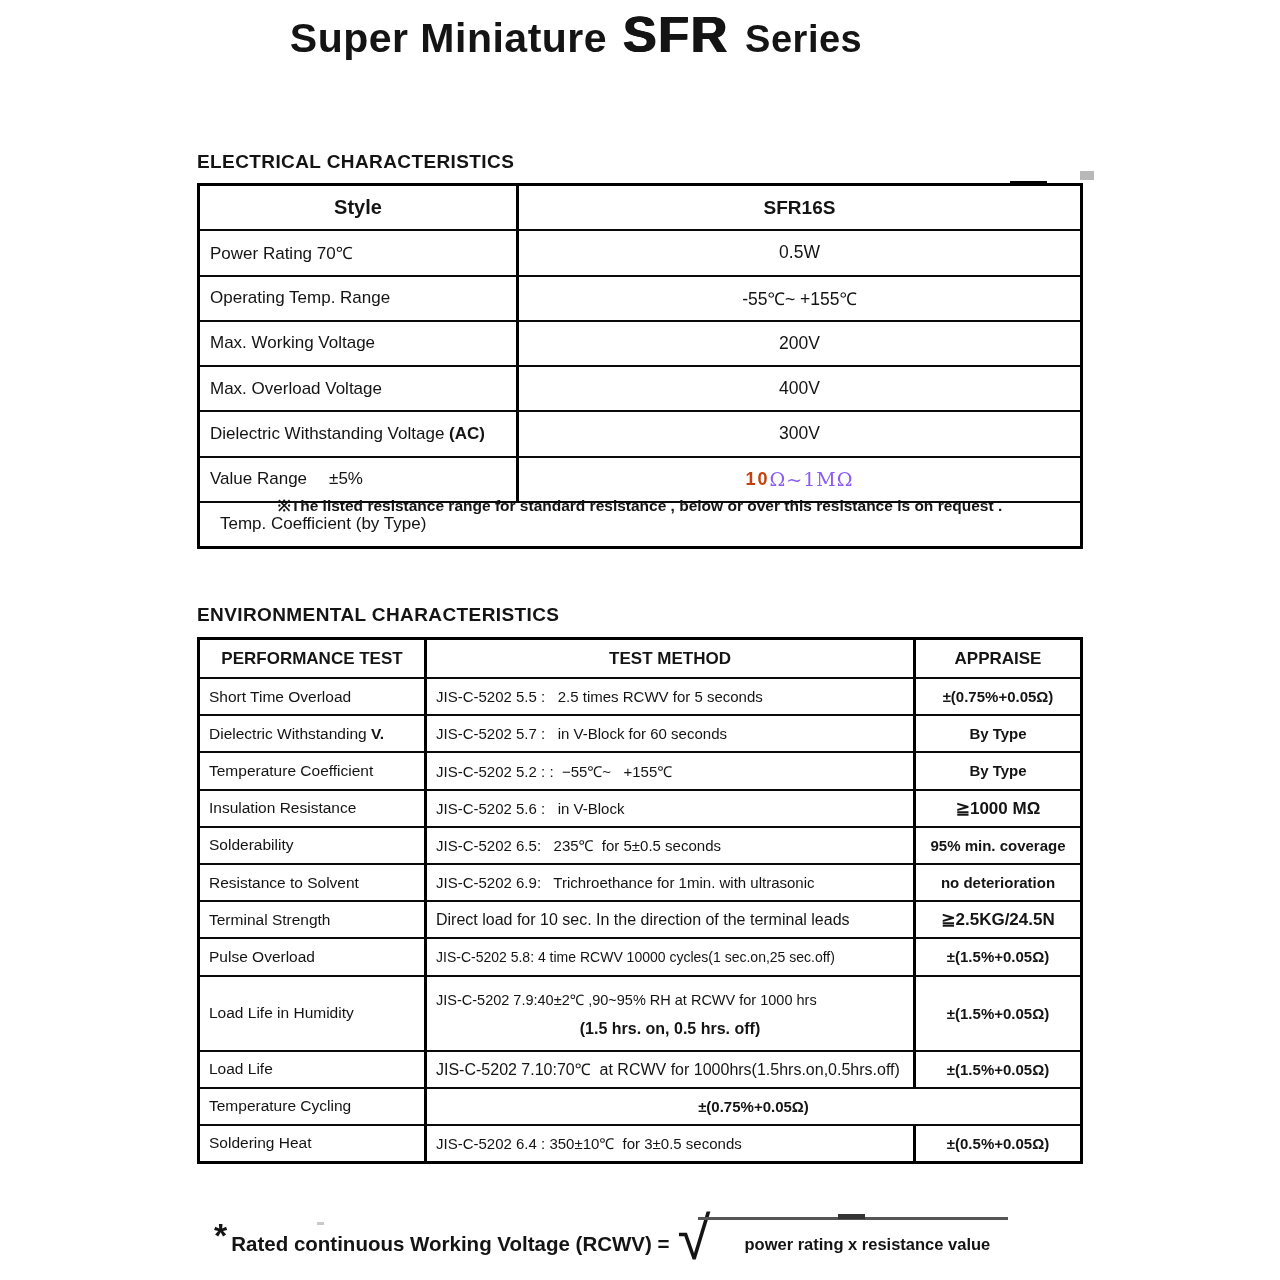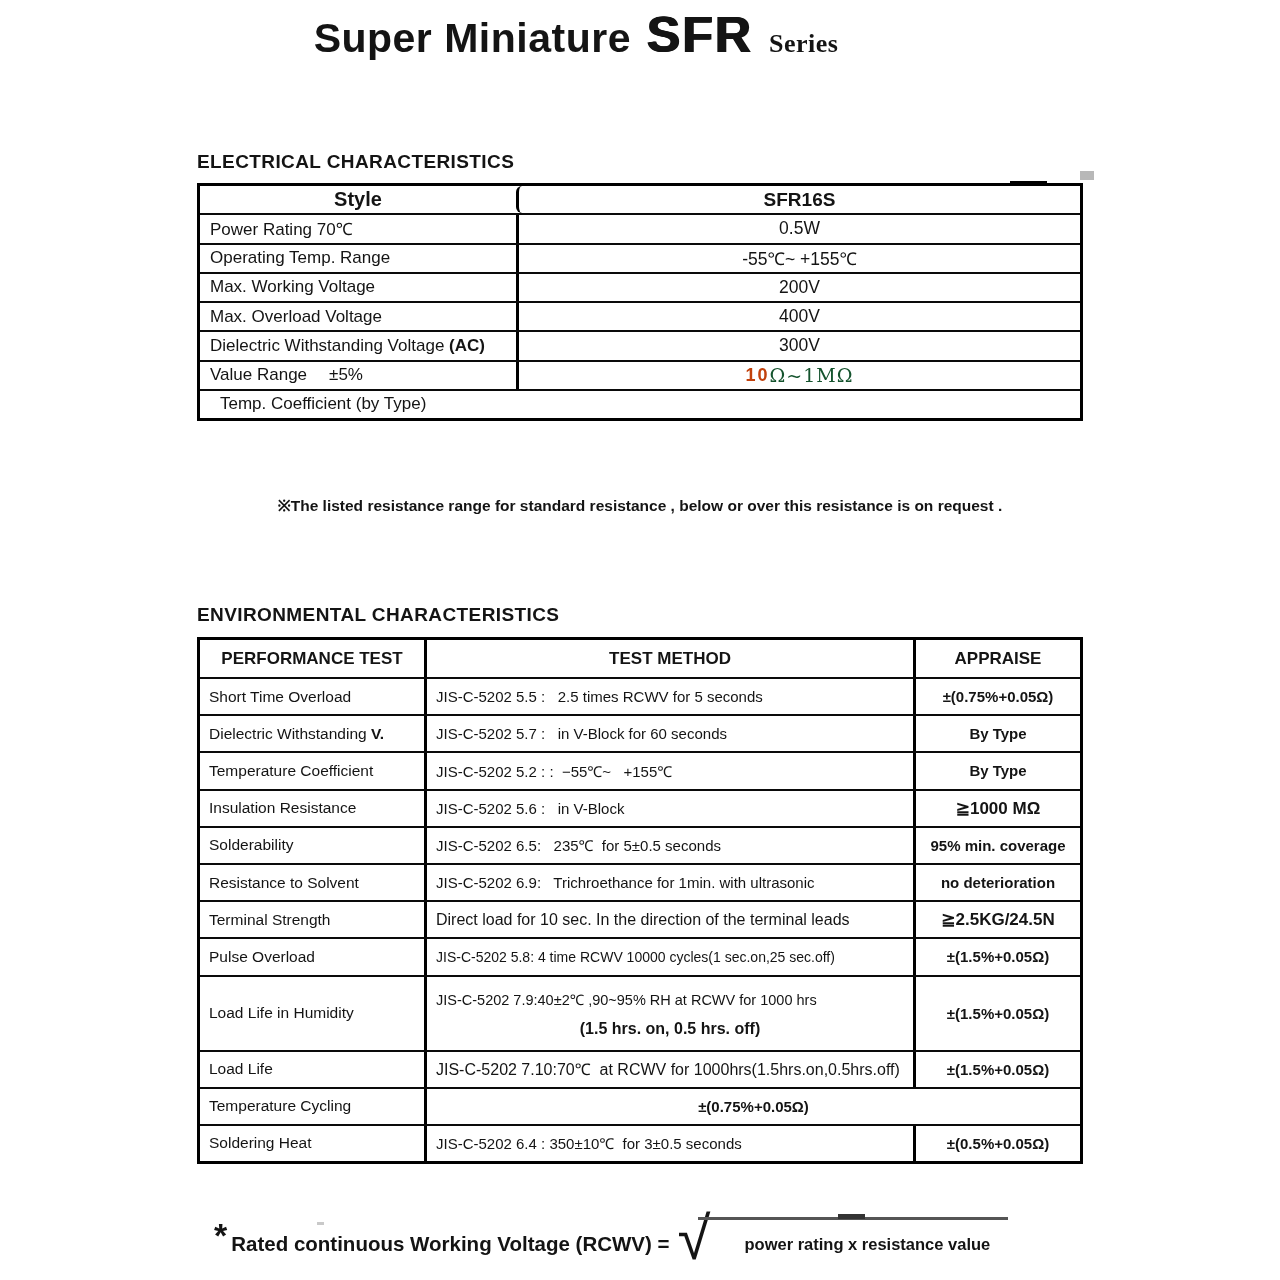--- a/index.html
+++ b/index.html
@@ -8,43 +8,43 @@
     font-family:"Liberation Sans", sans-serif;color:#141414;
     -webkit-font-smoothing:antialiased;
   }
   .abs{position:absolute;}
   span[data-bind]{white-space:pre;}
 
   
   .title{top:6px;left:0;width:1152px;display:flex;justify-content:center;align-items:baseline;gap:16px;}
   .title .t1{font-size:41px;font-weight:bold;letter-spacing:0.5px;}
   .title .t2{font-size:50px;font-weight:bold;letter-spacing:2px;text-shadow:0.9px 0 0 currentColor,-0.9px 0 0 currentColor;}
-  .title .t3{font-size:26px;font-weight:bold;letter-spacing:0.5px;font-family:Liberation Serif, serif;}
+  .title .t3{font-size:38px;font-weight:bold;letter-spacing:0.5px;}
 
   
   .sec-heading{left:197px;font-size:19px;font-weight:bold;letter-spacing:0.4px;}
   #elec-heading{top:151px;}
   #env-heading{top:604px;}
 
   
   .tbl{left:197px;width:886px;border:3px solid #000;box-sizing:border-box;display:flex;flex-direction:column;background:#fff;}
   .row{display:flex;flex:1;border-top:2px solid #0a0a0a;box-sizing:border-box;align-items:stretch;min-height:0;}
   .row:first-child{border-top:none;}
 
   
-  #table1{top:183px;height:238px;}
+  #table1{top:183px;height:366px;}
   #table1 .c1{width:316px;display:flex;align-items:center;padding-left:10px;box-sizing:border-box;font-size:17px;}
   #table1 .c2{flex:1;border-left:3px solid #000;display:flex;align-items:center;justify-content:center;font-size:17.5px;box-sizing:border-box;}
   #table1 .hdr .c1{justify-content:center;padding-left:0;font-weight:bold;font-size:20px;}
-  #table1 .hdr .c2{font-weight:bold;font-size:19px;border-radius:6px;}
+  #table1 .hdr .c2{font-weight:bold;font-size:19px;}
   #table1 .indent{padding-left:20px;}
   .lbl-bold{font-weight:bold;}
   .lbl-gap{margin-left:22px;}
   .v-num{font-weight:bold;letter-spacing:2px;color:#c2410c;font-size:18px;}
-  .v-serif{font-family:"DejaVu Serif", serif;color:#14532d;font-size:19px;letter-spacing:1px;}
+  .v-serif{font-family:"DejaVu Serif", serif;color:#8b5cf6;font-size:19px;letter-spacing:1px;}
 
   
   .note{left:197px;top:494px;width:886px;text-align:center;font-size:15.5px;font-weight:bold;}
 
   
   #table2{top:637px;height:527px;}
   #table2 .c1{width:224px;display:flex;align-items:center;padding-left:9px;box-sizing:border-box;font-size:15.5px;}
   #table2 .c2{width:489px;border-left:3px solid #000;display:flex;align-items:center;padding-left:9px;box-sizing:border-box;font-size:15px;}
   #table2 .c3{flex:1;border-left:3px solid #000;display:flex;align-items:center;justify-content:center;box-sizing:border-box;font-weight:bold;font-size:15px;text-align:center;}
   #table2 .hdr{flex:0 0 37px;}

